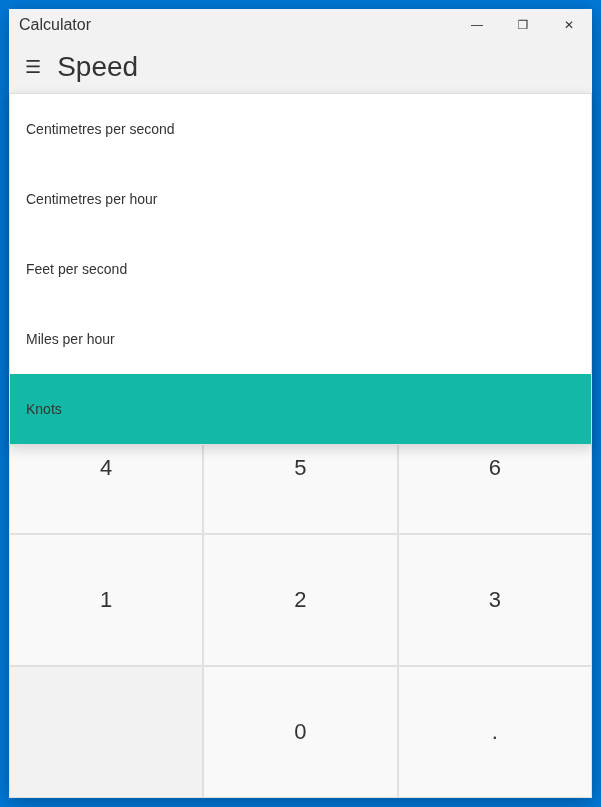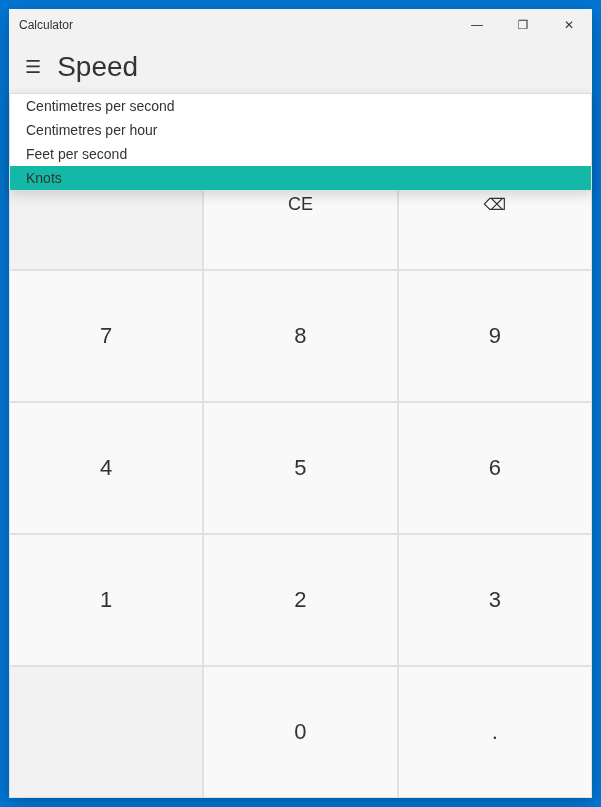--- a/index.html
+++ b/index.html
@@ -23,21 +23,21 @@
     .titlebar {
       height: 32px;
       background: #f2f2f2;
       display: flex;
       align-items: center;
       justify-content: space-between;
       padding: 0 0 0 10px;
       flex-shrink: 0;
     }
     .titlebar-title {
-      font-size: 12px;
+      font-size: 16px;
       color: #333;
     }
     .titlebar-controls {
       display: flex;
       height: 32px;
     }
     .titlebar-btn {
       width: 46px;
       height: 32px;
       display: flex;
@@ -79,21 +79,21 @@
       position: absolute;
       top: 0;
       left: 0;
       right: 0;
       background: white;
       z-index: 100;
       box-shadow: 0 4px 12px rgba(0,0,0,0.15);
       border: 1px solid #ddd;
     }
     .dropdown-item {
-      padding: 4px 16px;
+      padding: 27px 16px;
       font-size: 14px;
       color: #333;
       cursor: pointer;
     }
     .dropdown-item.selected {
       background: #14b8a6;
       color: #333;
     }
 
     .conversion-bar {
@@ -154,20 +154,21 @@
   <div class="header">
     <span class="hamburger">☰</span>
     <span class="header-title">Speed</span>
   </div>
 
   <div class="dropdown-area">
     <div class="dropdown-menu">
       <div class="dropdown-item">Centimetres per second</div>
       <div class="dropdown-item">Centimetres per hour</div>
       <div class="dropdown-item">Feet per second</div>
+      <div class="dropdown-item">Miles per hour</div>
       <div class="dropdown-item selected">Knots</div>
     </div>
   </div>
 
   <div class="conversion-bar">
     <span>
       <span class="conversion-value">0.07</span>
       <span class="conversion-unit"> M</span>
     </span>
     <span>

